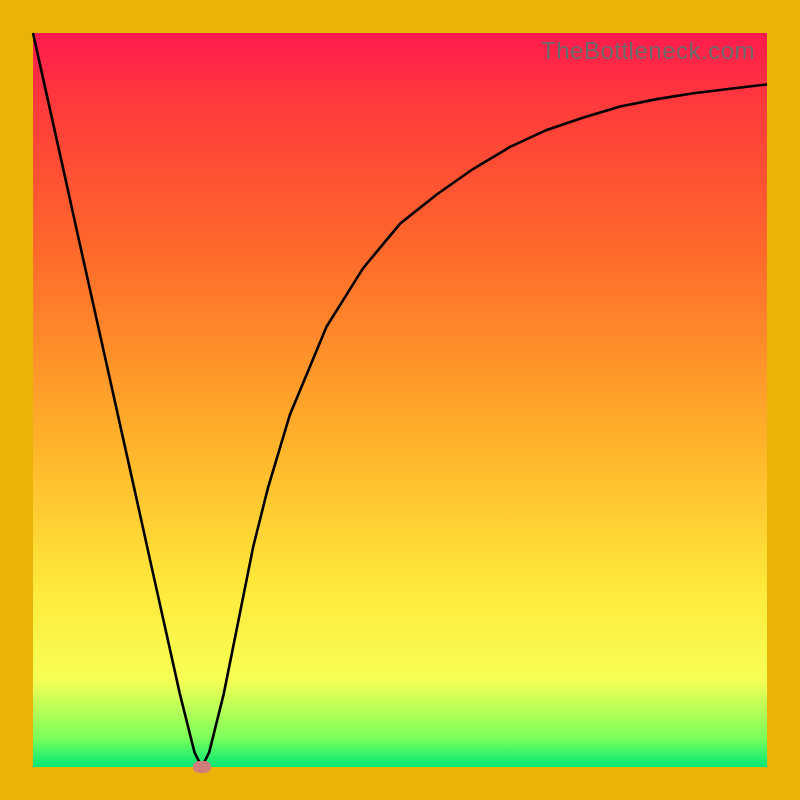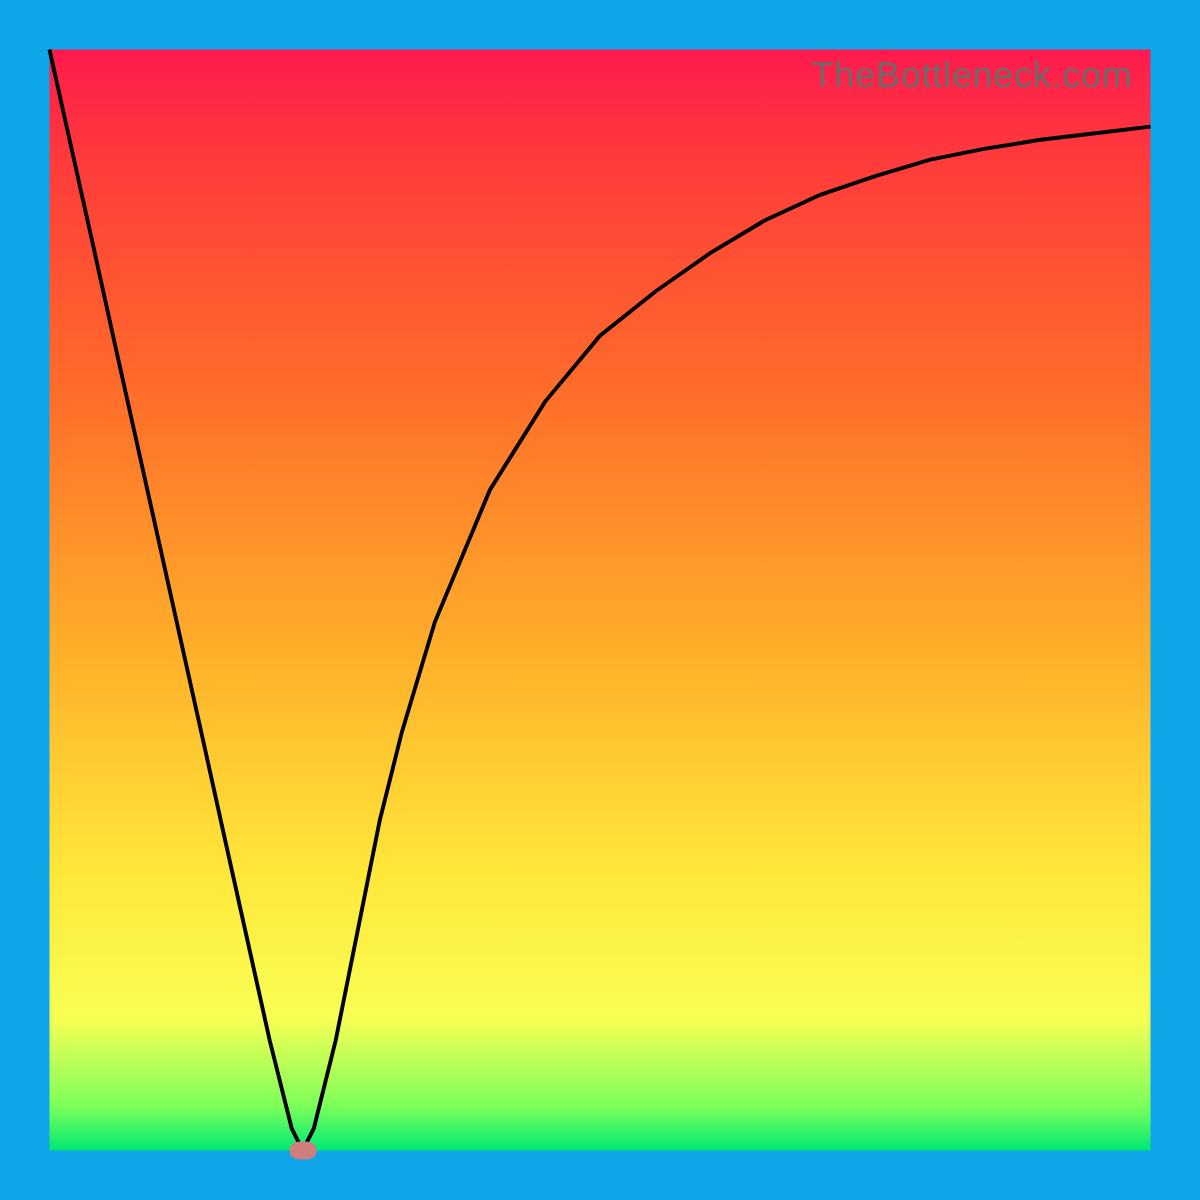--- a/index.html
+++ b/index.html
@@ -8,21 +8,21 @@
     width: 800px;
     height: 800px;
     background: #000;
     overflow: hidden;
     font-family: Arial, Helvetica, sans-serif;
   }
   .frame {
     position: relative;
     width: 800px;
     height: 800px;
-    background: #0ea5e9;
+    background: #eab308;
   }
   .plot-area {
     position: absolute;
     left: 33px;
     top: 33px;
     width: 734px;
     height: 734px;
     
     background: linear-gradient(to bottom,
       #ff1a4d 0%,

